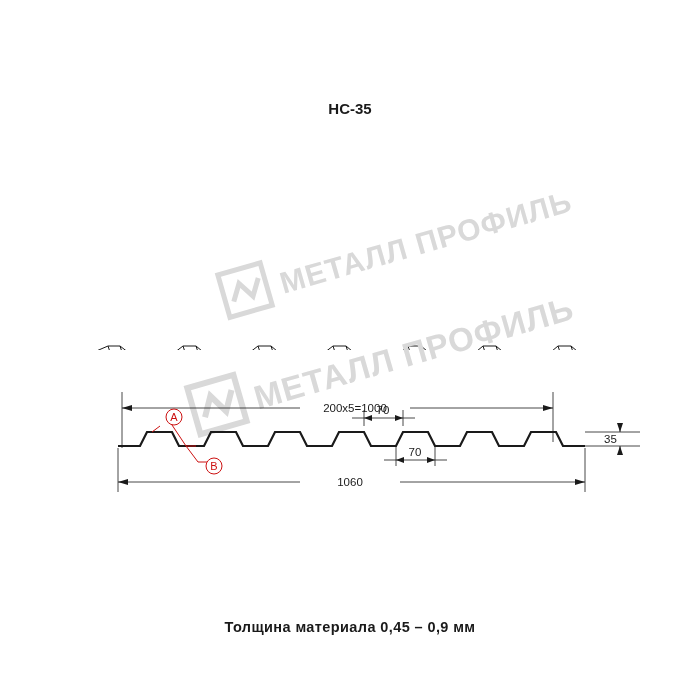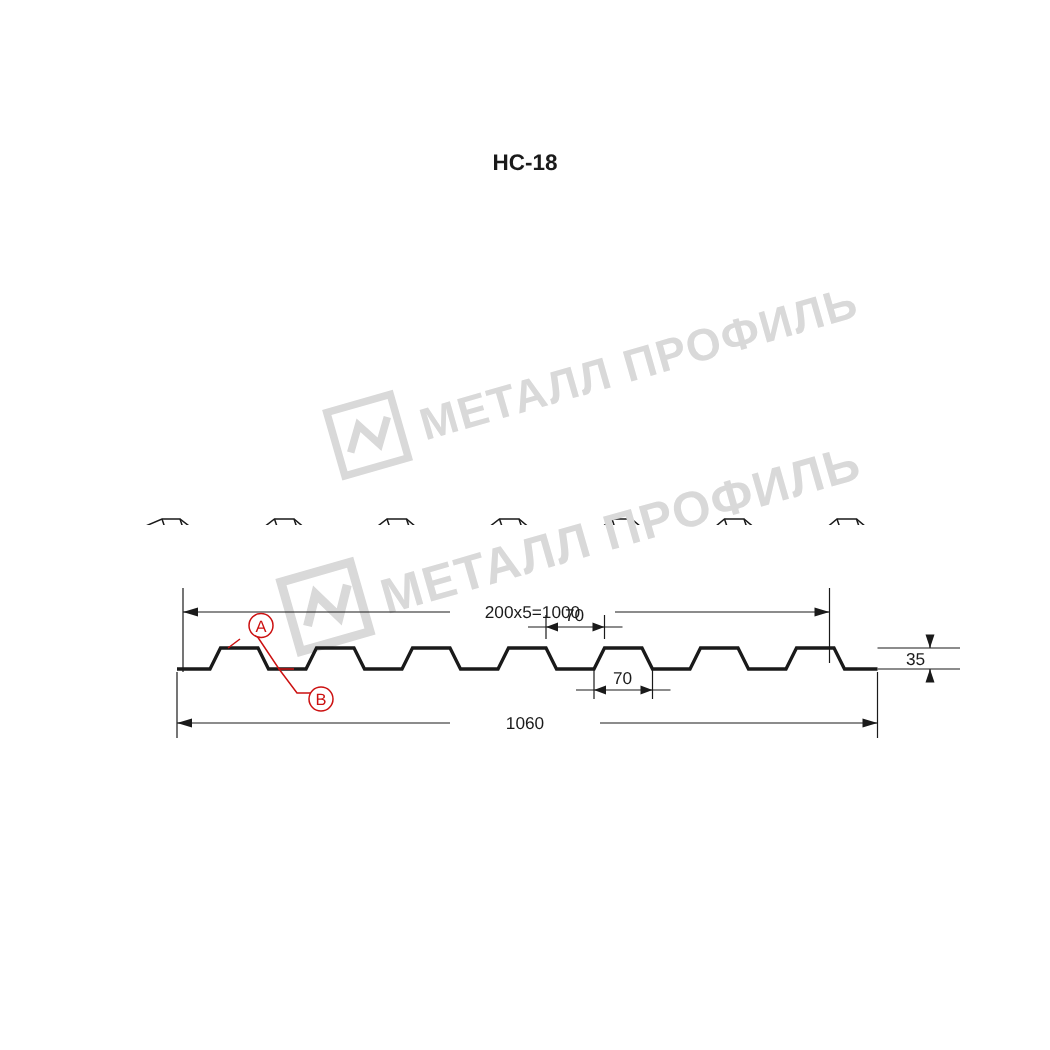--- a/index.html
+++ b/index.html
@@ -87,21 +87,21 @@
     font-size: 11px;
     fill: #cc1111;
     font-weight: normal;
   }
 </style>
 </head>
 <body>
 
 <div class="page">
 
-  <div class="subtitle">НС-18</div>
+  <div class="subtitle">НС-35</div>
 
   <div class="illustration">
     <svg width="700" height="200" viewBox="0 0 700 200">
       <g fill="none" stroke="#1a1a1a" stroke-width="1" stroke-linejoin="miter">
 
         <path d="M80 208 L108 196 L120 196 L133 206 L170 206 L183 196 L196 196 L208 206 L245 206 L258 196 L271 196 L283 206 L320 206 L333 196 L346 196 L358 206 L396 206 L408 196 L421 196 L433 206 L471 206 L483 196 L496 196 L508 206 L546 206 L558 196 L571 196 L583 206 L620 206"></path>
 
         <path d="M84 218 L112 206 L124 206 L137 216 L174 216 L187 206 L200 206 L212 216 L249 216 L262 206 L275 206 L287 216 L324 216 L337 206 L350 206 L362 216 L400 216 L412 206 L425 206 L437 216 L475 216 L487 206 L500 206 L512 216 L550 216 L562 206 L575 206 L587 216 L624 216"></path>
 
         <path d="M92 238 L120 226 L132 226 L145 236 L182 236 L195 226 L208 226 L220 236 L257 236 L270 226 L283 226 L295 236 L332 236 L345 226 L358 226 L370 236 L408 236 L420 226 L433 226 L445 236 L483 236 L495 226 L508 226 L520 236 L558 236 L570 226 L583 226 L595 236 L632 236"></path>
@@ -211,13 +211,14 @@
       <text class="dim-text" x="355" y="42" text-anchor="middle">200x5=1000</text>
       <text class="dim-text" x="383" y="44" text-anchor="middle">70</text>
       <text class="dim-text" x="415" y="86" text-anchor="middle">70</text>
       <text class="dim-text" x="350" y="116" text-anchor="middle">1060</text>
       <text class="dim-text" x="604" y="73" text-anchor="start">35</text>
       <text class="callout-text" x="174" y="51" text-anchor="middle">A</text>
       <text class="callout-text" x="214" y="100" text-anchor="middle">B</text>
     </svg>
   </div>
 
+  <div class="footer-note">Толщина материала 0,45 – 0,9 мм</div>
 </div>
 
 </body></html>

